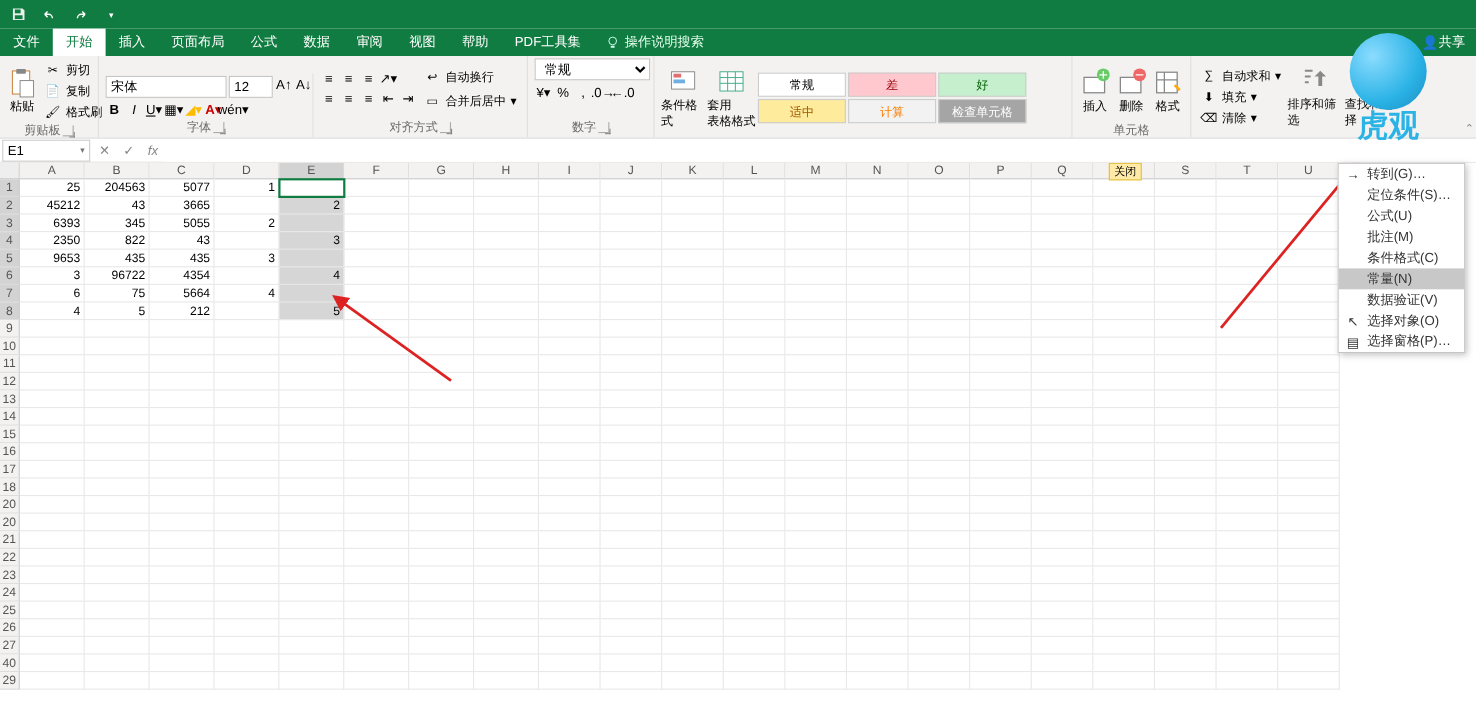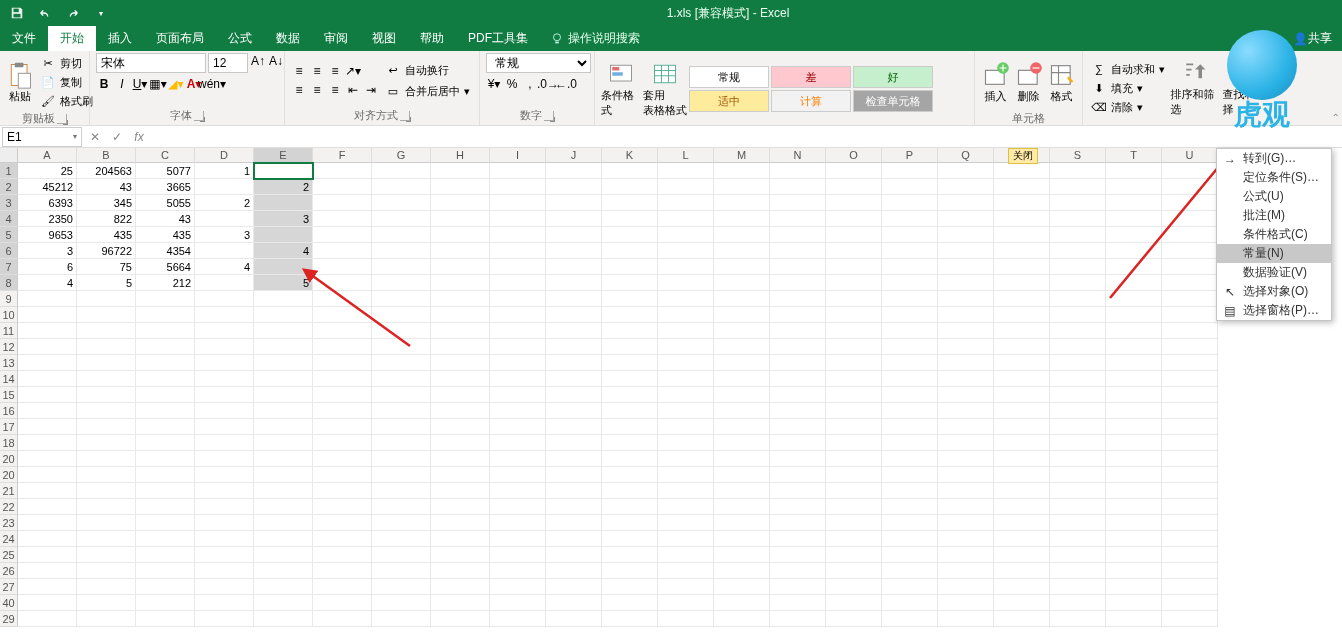--- a/index.html
+++ b/index.html
@@ -101,21 +101,20 @@
           <path fill="none" stroke="#fff" stroke-width="1.5" d="M11 12a4 4 0 0 0-4-4H3m0 0 3-3M3 8l3 3"></path>
         </svg>
       </div>
     <div class="qat-btn">
         <svg viewBox="0 0 16 16" width="14" height="14">
           <path fill="none" stroke="#fff" stroke-width="1.5" d="M5 12a4 4 0 0 1 4-4h4m0 0-3-3m3 3-3 3"></path>
         </svg>
       </div>
     <div class="qat-btn" style="font-size:8px;">▾</div>
   </div>
-  <div class="title">1.xls  [兼容模式]  -  Excel</div>
 </div>
 
 <div class="tabs">
   <div class="tab">文件</div>
   <div class="tab active">开始</div>
   <div class="tab">插入</div>
   <div class="tab">页面布局</div>
   <div class="tab">公式</div>
   <div class="tab">数据</div>
   <div class="tab">审阅</div>
@@ -159,21 +158,21 @@
             <span>格式刷</span>
           </div>
       </div>
     </div>
     <div class="label">
         <span>剪贴板</span>
         <span class="dlauncher"></span>
       </div>
   </div>
 
-  <div class="group" style="width:195px;">
+  <div class="group" style="width:195px;margin-top:16px;">
     <div class="content" style="flex-direction:column; align-items:flex-start; gap:3px;">
       <div class="row-btns">
         <input class="fake font-name" value="宋体" style="">
         <input class="fake font-size" value="12" style="">
         <span class="ico16">A↑</span>
         <span class="ico16">A↓</span>
       </div>
       <div class="row-btns">
         <span class="ico16">
             <b>B</b>

